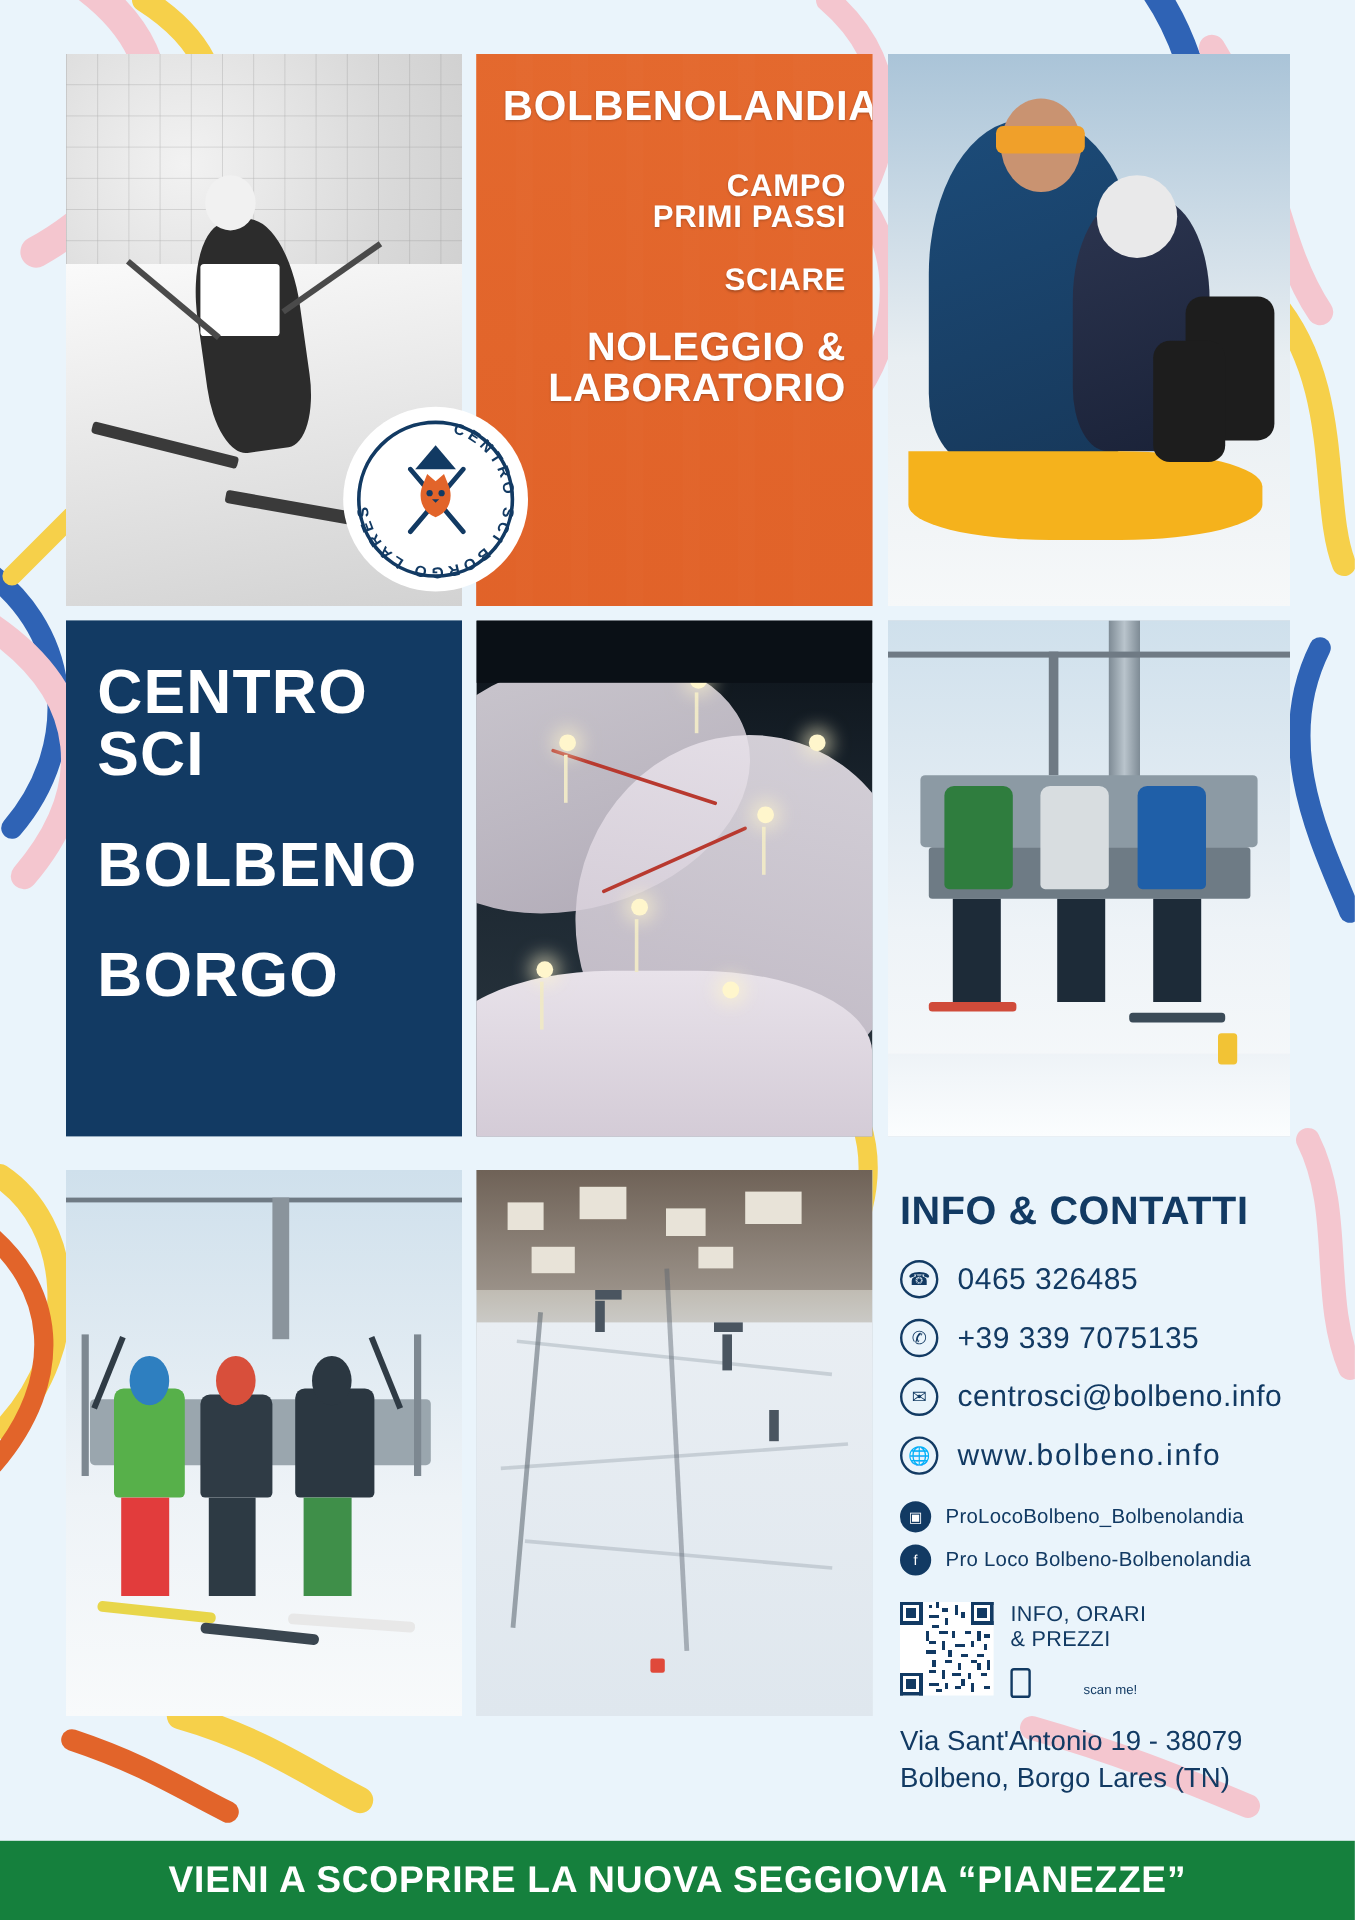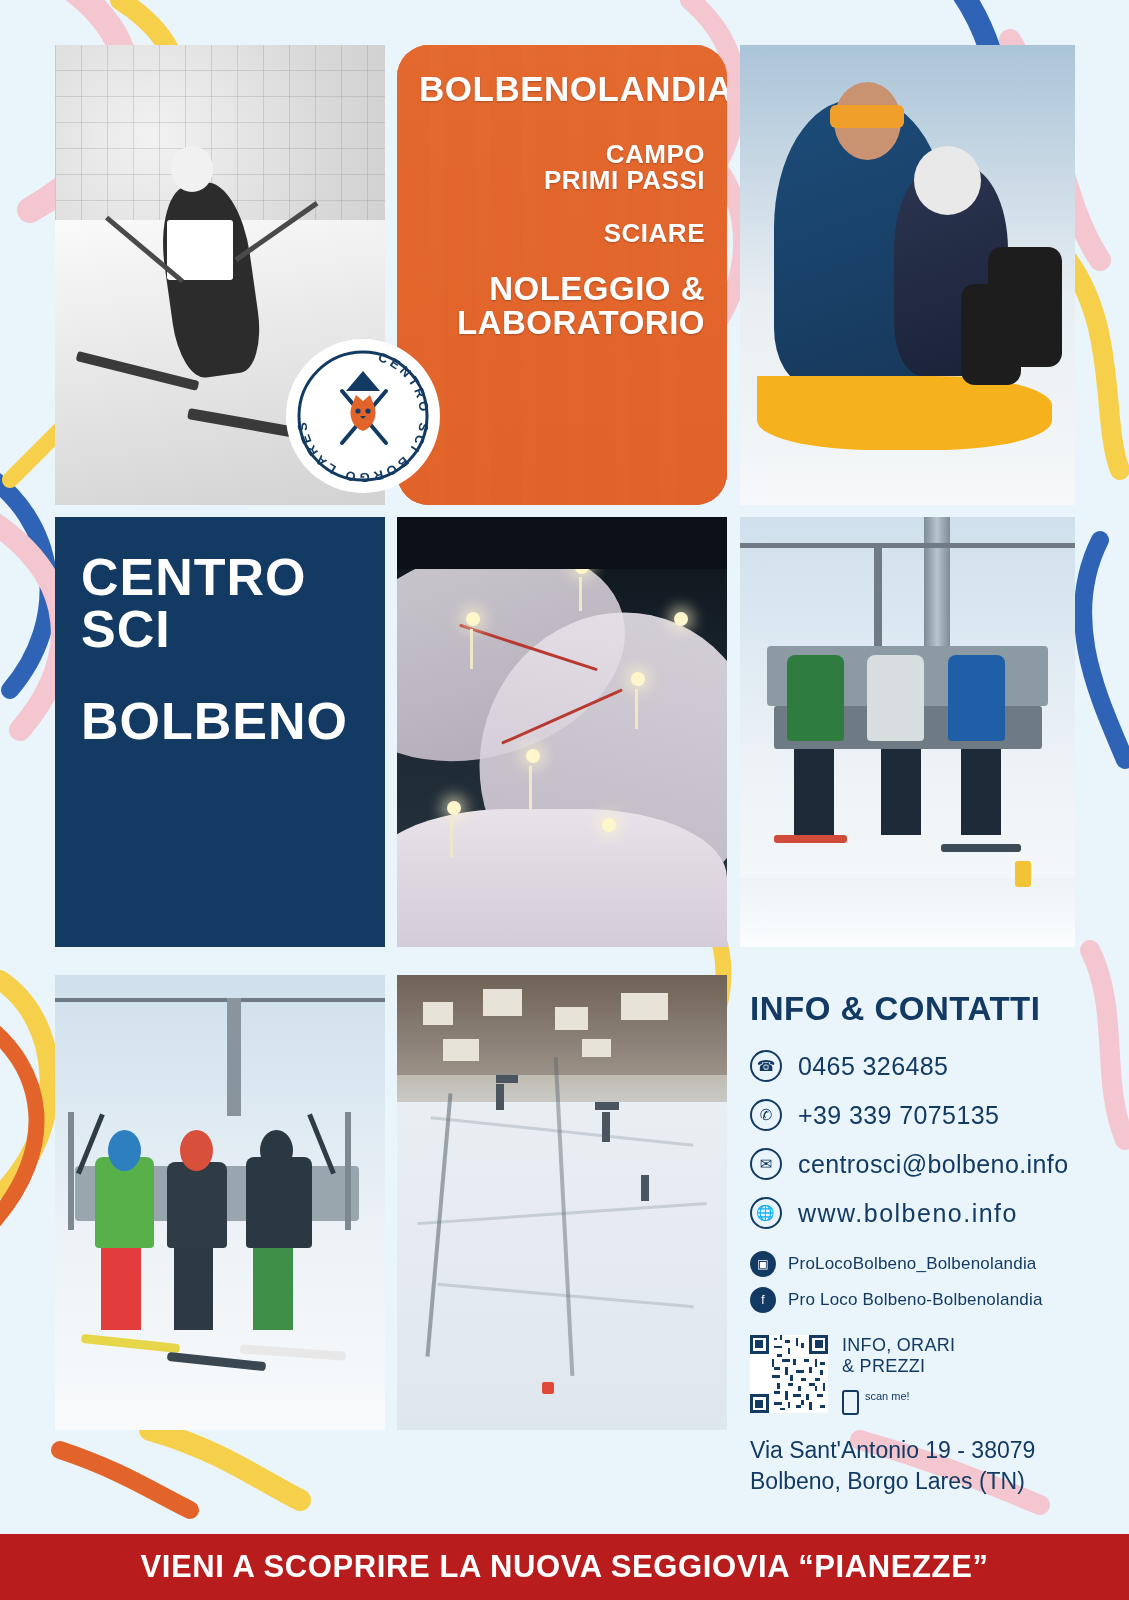--- a/index.html
+++ b/index.html
@@ -61,27 +61,27 @@
     font-size:15px;color:#123a63;flex:0 0 auto;margin-right:16px;
   }
   .ico.solid{background:#123a63;color:#fff;border-color:#123a63;}
   .row .txt{font-size:25px;letter-spacing:.4px;}
   .row.small .txt{font-size:17px;letter-spacing:.2px;}
   .row.small .ico{width:22px;height:22px;font-size:12px;margin-right:12px;}
   .social{margin-bottom:10px;}
   .qrwrap{display:flex;align-items:flex-start;margin-top:22px;}
   .qr{width:78px;height:78px;flex:0 0 auto;margin-right:14px;}
   .qrtext{font-size:18px;line-height:1.15;color:#123a63;letter-spacing:.3px;}
-  .scan{display:flex;align-items:flex-start;margin-top:14px;font-size:11px;color:#123a63;}
+  .scan{display:flex;align-items:flex-end;margin-top:14px;font-size:11px;color:#123a63;gap:38px;}
   .phoneicon{width:13px;height:21px;border:2px solid #123a63;border-radius:3px;margin-right:6px;}
   .addr{margin-top:20px;font-size:23px;line-height:1.35;color:#123a63;}
 
   
   .footer{
-    position:absolute;left:0;right:0;bottom:0;height:66px;background:#b91c1c;
+    position:absolute;left:0;right:0;bottom:0;height:66px;background:#15803d;
     display:flex;align-items:center;justify-content:center;
   }
   .footer .ft{
     color:#fff;font-size:31px;font-weight:700;letter-spacing:.6px;text-transform:uppercase;
   }
 
   
   .p-skier{background:
      radial-gradient(circle at 30% 20%, #f2f2f2 0%, #d9d9d9 40%, #bdbdbd 100%);}
   .p-skier .net{position:absolute;inset:0;
@@ -177,21 +177,21 @@
       <div class="ski" style="left:6%;bottom:28%;width:38%;height:10px;transform:rotate(14deg);"></div>
       <div class="ski" style="left:40%;bottom:16%;width:42%;height:11px;transform:rotate(10deg);"></div>
       <div class="kid"></div>
       <div class="helmet"></div>
       <div class="bib"></div>
       <div style="position:absolute;left:12%;top:44%;width:30%;height:5px;background:#4a4a4a;transform:rotate(40deg);"></div>
       <div style="position:absolute;left:52%;top:40%;width:30%;height:5px;background:#4a4a4a;transform:rotate(-35deg);"></div>
     </div>
   </div>
 
-  <div class="orange-card" style="left:397px;top:45px;width:330px;height:460px;border-radius:32px;">
+  <div class="orange-card" style="left:397px;top:45px;width:330px;height:460px;">
     <div class="p-orangebg">
       <div class="bar" style="left:10%;"></div>
       <div class="bar" style="left:24%;"></div>
       <div class="bar" style="left:38%;"></div>
       <div class="bar" style="left:52%;"></div>
       <div class="bar" style="left:66%;"></div>
       <div class="bar" style="left:80%;"></div>
     </div>
     <div class="tint"></div>
     <div class="lines">
@@ -247,20 +247,21 @@
       <path d="M73,76 l-3,-3 h6 z" fill="#123a63"></path>
     </svg>
   </div>
 
   <div class="navy-card" style="left:55px;top:517px;width:330px;height:430px;">
     <div class="nl">CENTRO</div>
     <div class="nl">SCI</div>
     <div class="gap"></div>
     <div class="nl">BOLBENO</div>
     <div class="gap"></div>
+    <div class="nl">BORGO</div>
   </div>
 
   <div class="tile" style="left:397px;top:517px;width:330px;height:430px;">
     <div class="ph p-night" style="position:relative;">
       <div class="piste" style="left:-20%;top:8%;width:90%;height:48%;transform:rotate(-16deg);opacity:.85;"></div>
       <div class="piste" style="left:25%;top:22%;width:85%;height:70%;transform:rotate(12deg);opacity:.9;"></div>
       <div class="piste" style="left:-10%;bottom:-8%;width:110%;height:40%;border-radius:40% 40% 0 0;"></div>
       <div class="fence" style="left:18%;top:30%;width:44%;transform:rotate(18deg);"></div>
       <div class="fence" style="left:30%;top:46%;width:40%;transform:rotate(-24deg);"></div>
       <div class="lamp" style="left:22%;top:26%;height:40px;"></div>

